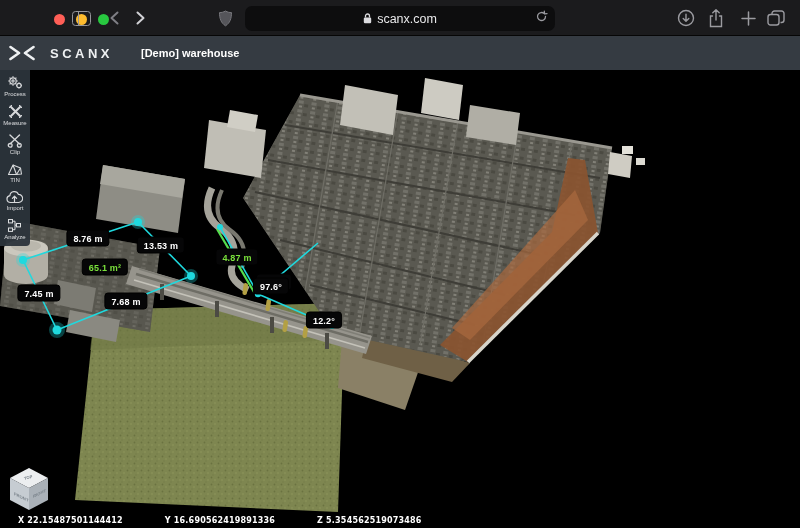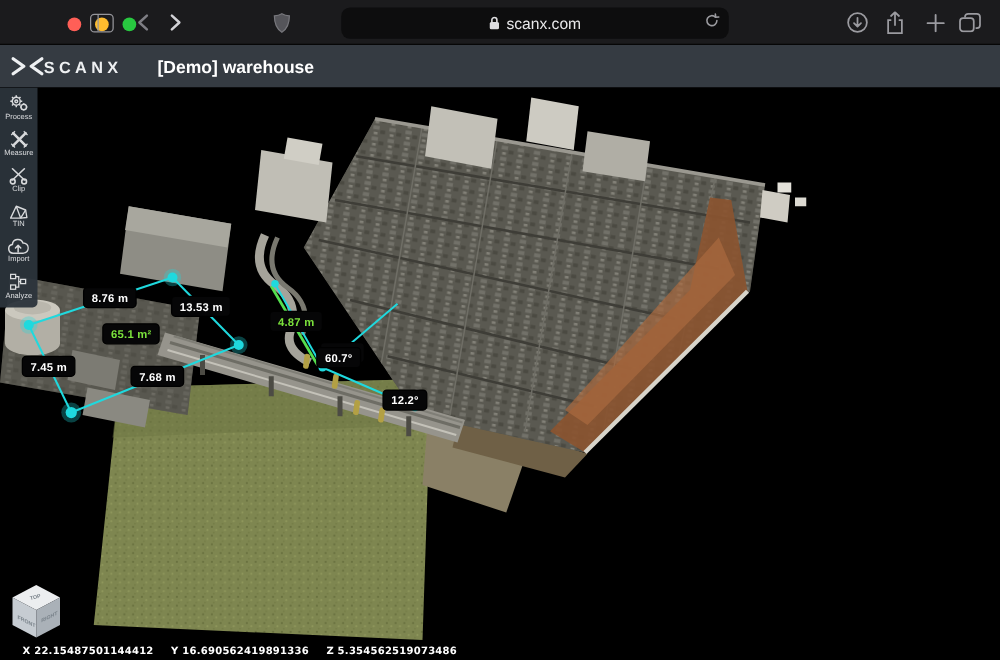--- a/index.html
+++ b/index.html
@@ -13,48 +13,48 @@
 
   
   .chrome{position:relative;height:36px;background:var(--chrome-bg);border-bottom:1px solid #060606;}
   .tl{position:absolute;top:14px;width:11px;height:11px;border-radius:50%;}
   .tl.red{left:54px;} .tl.yellow{left:76px;} .tl.green{left:98px;}
   .chip{position:absolute;top:8px;color:#9b9ba0;}
   .sidebar-i{left:72px;width:19px;height:15px;top:11px;border:1.6px solid #96969b;border-radius:3.5px;}
   .sidebar-i::before{content:"";position:absolute;left:4.5px;top:0;bottom:0;width:1.6px;background:#96969b;}
   .navbtn{position:absolute;top:8px;width:20px;height:20px;display:flex;align-items:center;justify-content:center;}
   .urlbar{position:absolute;left:245px;top:6px;width:310px;height:25px;border-radius:7px;background:#0d0d0e;
-    display:flex;align-items:center;justify-content:center;color:#e8e8ea;font-size:12.5px;gap:5px;margin-left:28px;}
+    display:flex;align-items:center;justify-content:center;color:#e8e8ea;font-size:12.5px;gap:5px;}
   .urlbar .reload{position:absolute;right:7px;top:4px;}
   
   .appbar{position:relative;height:34px;background:var(--appbar-bg);display:flex;align-items:center;}
-  .logo{display:flex;align-items:center;gap:0;margin-left:9px;}
+  .logo{display:flex;align-items:center;gap:15px;margin-left:9px;}
   .logo-text{color:#eef0f2;font-weight:700;font-size:13px;letter-spacing:3.5px;}
-  .project{margin-left:28px;color:#fff;font-weight:700;font-size:14px;}
+  .project{margin-left:28px;color:#fff;font-weight:700;font-size:11px;}
 
   
   .viewport{position:relative;width:800px;height:458px;background:#000;overflow:hidden;padding-left:44px;}
   .scene{position:absolute;left:0;top:0;}
 
   
   .toolbar{position:absolute;left:0;top:0;width:30px;background:var(--toolbar-bg);
     border-radius:0 0 4px 0;padding:5px 0 6px 0;display:flex;flex-direction:column;align-items:center;opacity:.95;}
   .tool{display:flex;flex-direction:column;align-items:center;gap:1px;margin-bottom:7px;cursor:pointer;}
   .tool:last-child{margin-bottom:0;}
   .tool span{color:#e3e5e7;font-size:6px;line-height:6px;}
   .tool svg{display:block;}
 
   
   .mlabel{position:absolute;transform:translate(-50%,-50%);background:var(--label-bg);
     color:#fff;font-size:9px;font-weight:700;padding:2.5px 6px;border-radius:3.5px;white-space:nowrap;
     border:1px solid #000;letter-spacing:.2px;}
   .mlabel.greent{color:#7be23c;}
 
   
-  .statusbar{position:absolute;left:18px;bottom:3px;display:flex;gap:14px;color:#fff;
+  .statusbar{position:absolute;left:18px;bottom:3px;display:flex;gap:42px;color:#fff;
     font-family:"DejaVu Sans",sans-serif;font-size:8px;font-weight:700;letter-spacing:.2px;}
   .statusbar span{white-space:nowrap;}
 
   .viewcube{position:absolute;left:8px;top:396px;}
 </style>
 </head>
 <body>
 
 <div class="window">
 
@@ -317,21 +317,21 @@
       </div>
     </div>
 
     <div class="mlabel" style="left:88px;top:168px">8.76 m</div>
     <div class="mlabel" style="left:161px;top:175px">13.53 m</div>
     <div class="mlabel greent" style="left:105px;top:197px">65.1 m²</div>
     <div class="mlabel" style="left:39px;top:223px">7.45 m</div>
     <div class="mlabel" style="left:126px;top:231px">7.68 m</div>
     <div class="mlabel greent" style="left:237px;top:187px">4.87 m</div>
     <div class="mlabel" style="left:274px;top:212px">66.4°</div>
-    <div class="mlabel" style="left:271px;top:216px">60.7°</div>
+    <div class="mlabel" style="left:271px;top:216px">97.6°</div>
     <div class="mlabel" style="left:324px;top:250px">12.2°</div>
 
     <svg class="viewcube" width="42" height="46" viewBox="0 0 42 46">
       <polygon points="21,2 40,12 21,22 2,12" fill="#eceef0"></polygon>
       <polygon points="2,12 21,22 21,44 2,34" fill="#c6ccd2"></polygon>
       <polygon points="21,22 40,12 40,34 21,44" fill="#aab1b8"></polygon>
       <g font-family="Liberation Sans, sans-serif" font-size="4.2" fill="#79828a" font-weight="700">
         <text x="16" y="13.5" transform="rotate(-14 18 12)">TOP</text>
         <text x="6" y="29" transform="skewY(26)" transform-origin="6 29">FRONT</text>
         <text x="25" y="32" transform="skewY(-26)" transform-origin="25 32">RIGHT</text>

